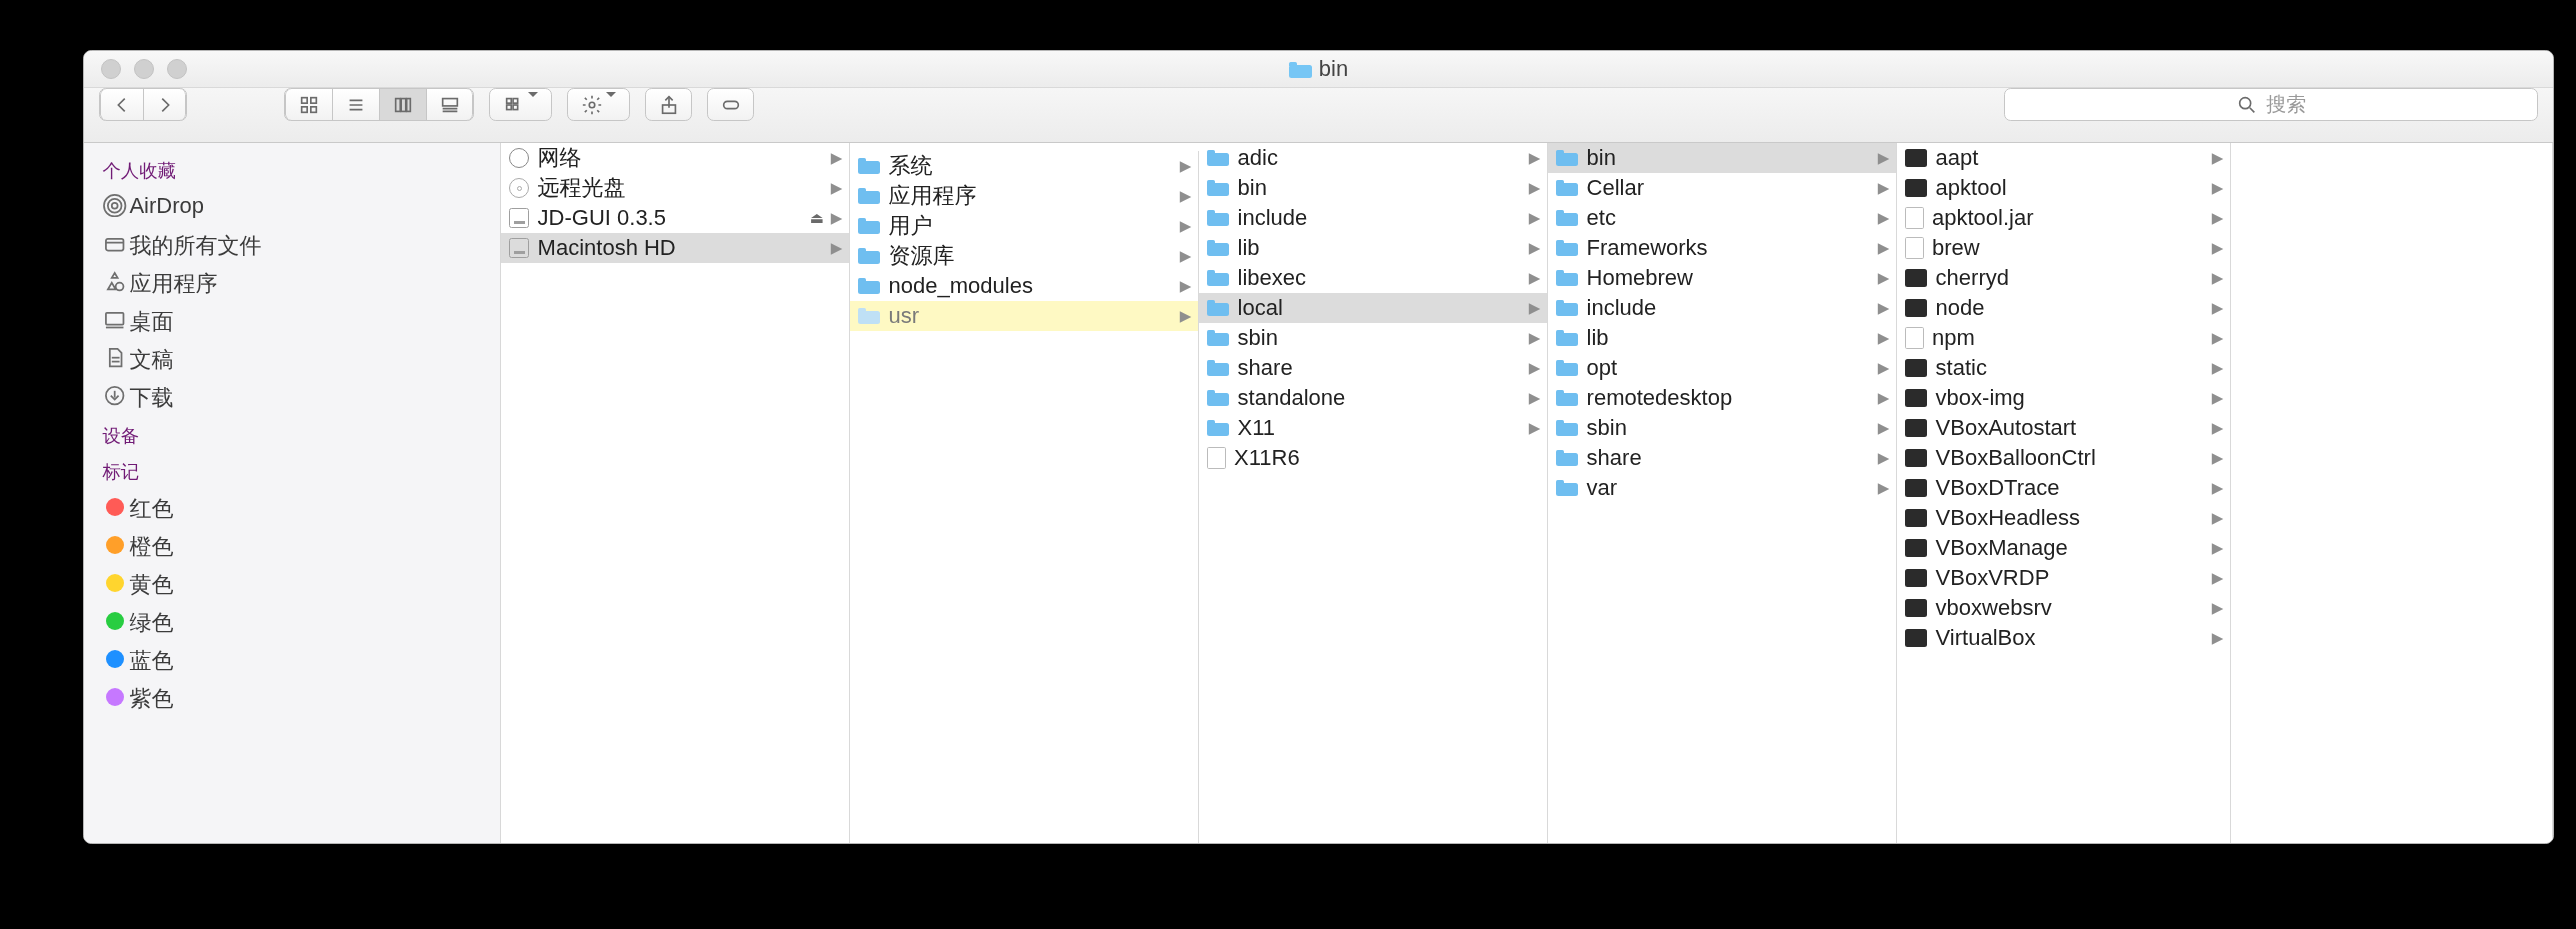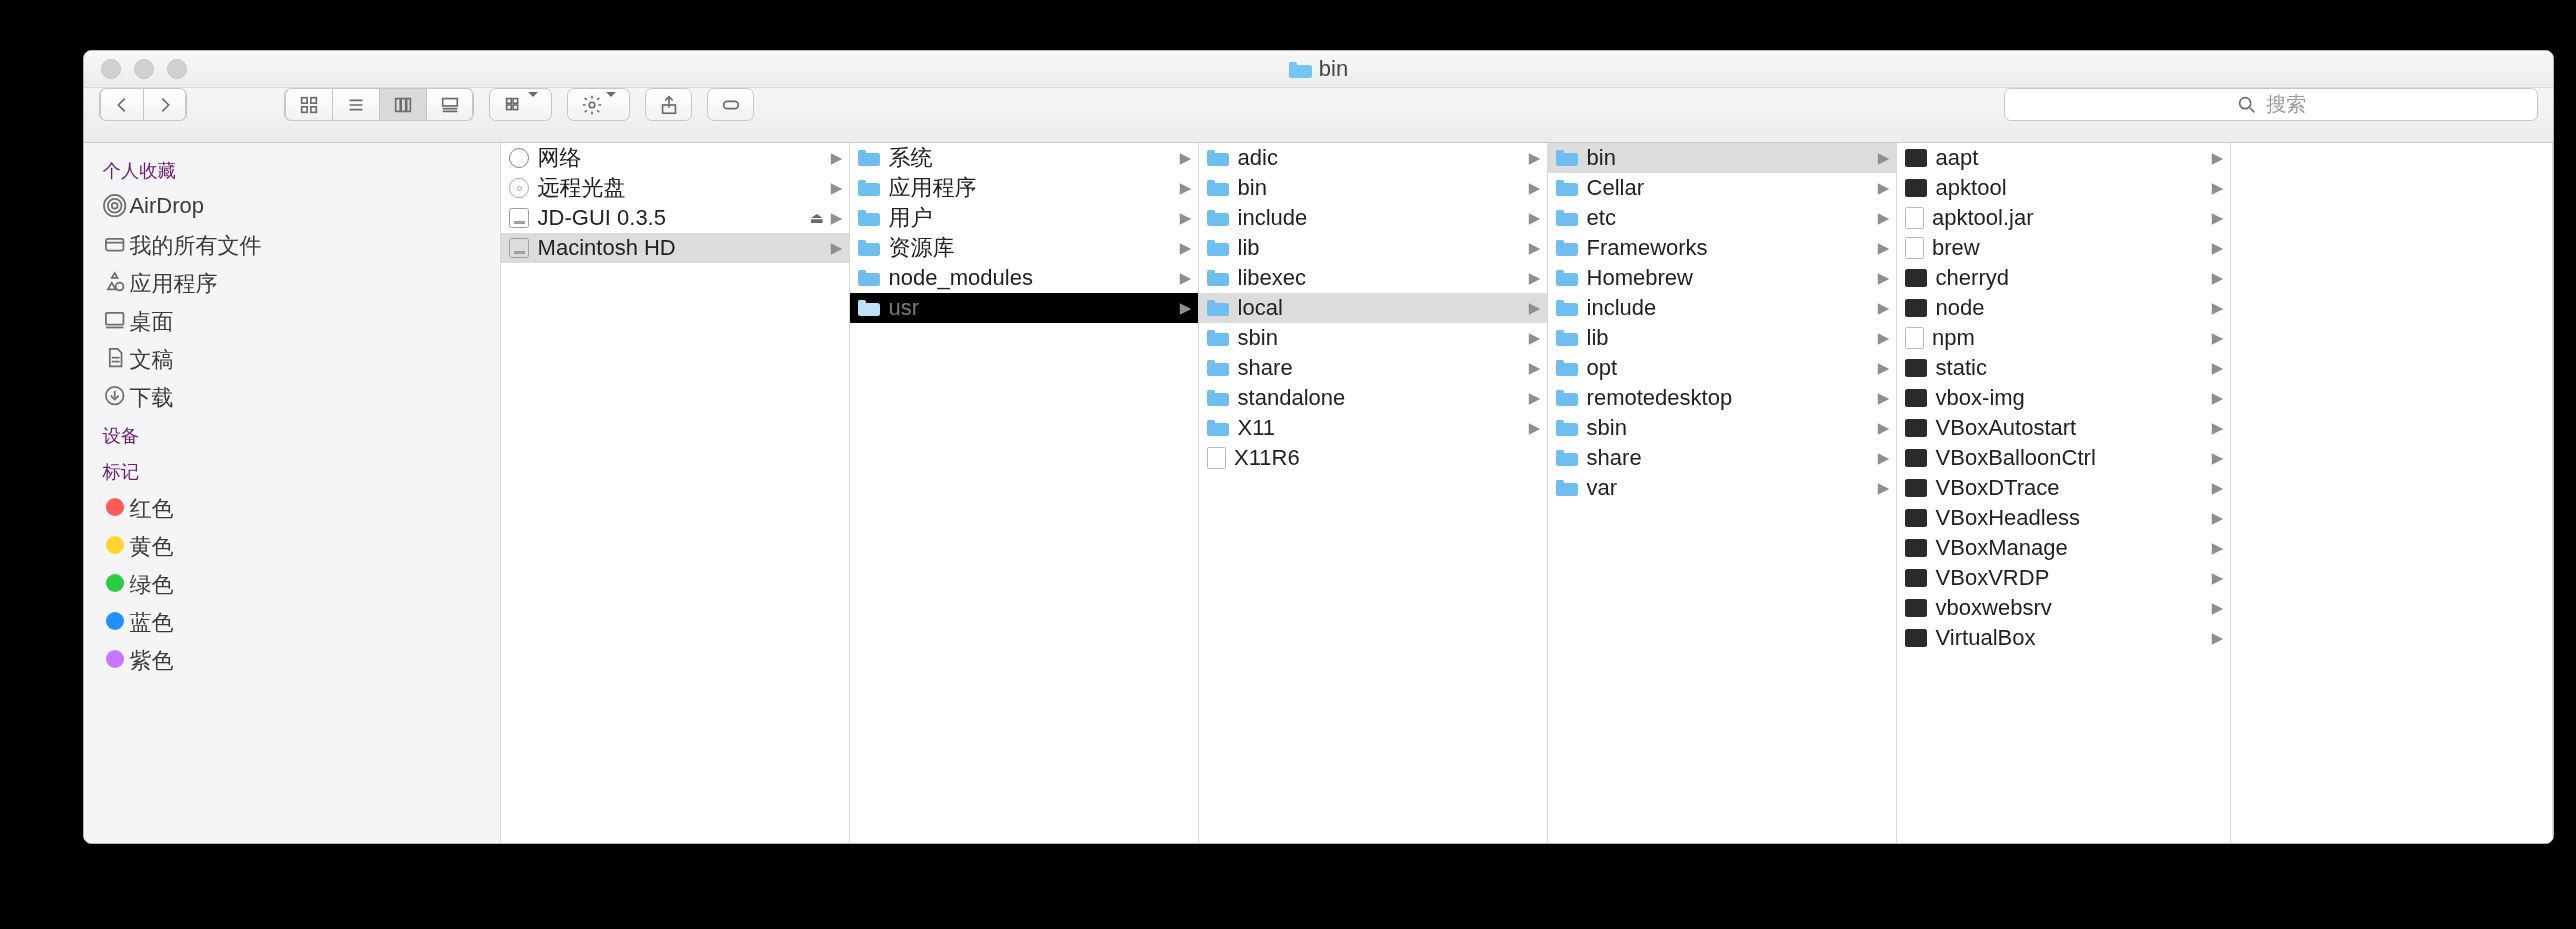--- a/index.html
+++ b/index.html
@@ -97,36 +97,36 @@
   .col { border-right:0.8px solid #d9d9d9; overflow-y:auto; font-size:22px; color:#222; }
   .row {
     display:flex; align-items:center; gap:8.3px;
     padding:0 8.3px; height:30px; position:relative; white-space:nowrap;
   }
   .row .chevr{
     position:absolute; right:6.7px; top:50%; transform:translateY(-50%);
     color:#8f8f8f; font-size:15px;
   }
   .row.selected{ background:#dcdcdc; }
-  .row.selected.dim{ background:#000000; color:#7a7a7a; }
+  .row.selected.dim{ background:#fef9c3; color:#7a7a7a; }
   .ficon{ width:22px; height:18.4px; position:relative; flex:none; }
   .ficon.folder::before{content:"";position:absolute;left:0;top:1.7px;width:7.5px;height:4.2px;background:#6fbef0;border-radius:1.7px 1.7px 0 0;}
   .ficon.folder::after{content:"";position:absolute;left:0;top:4.2px;width:22px;height:13.3px;background:#6fbef0;border-radius:2.5px;}
   .ficon.folder.dim::before{background:#bfe0f5;}
   .ficon.folder.dim::after{background:#bfe0f5;}
   .ficon.exec{ background:#2b2b2b; border-radius:2.5px; height:18.4px; width:22px; }
   .ficon.disk{width:20px;height:20px;border:1.7px solid #9f9f9f;border-radius:2.5px;}
   .ficon.disk::after{content:"";position:absolute;left:3.3px;top:11.7px;width:11.7px;height:3.3px;background:#9f9f9f;}
   .ficon.doc{width:18.4px;height:22px;background:#fff;border:0.8px solid #bbb;border-radius:1.7px;}
   .ficon.globe{width:20px;height:20px;border:1.7px solid #888;border-radius:50%;}
   .ficon.cd{width:20px;height:20px;border:1.7px solid #aaa;border-radius:50%;}
   .ficon.cd::after{content:"";position:absolute;left:6.7px;top:6.7px;width:3.3px;height:3.3px;border:1.7px solid #aaa;border-radius:50%;}
   .eject{ margin-left:auto; margin-right:16.7px; font-size:15px; color:#6a6a6a;}
 
-  .col0{width:349px;} .col1{width:349px;} .col2{width:349px;} .col3{width:349px;} .col4{width:334px;} .col5{flex:1;}
+  .col0{width:349px;} .col1{width:349px;margin-top:8px;} .col2{width:349px;} .col3{width:349px;} .col4{width:334px;} .col5{flex:1;}
 </style>
 </head>
 <body>
 <div class="stage">
 
 <div class="finder">
 
   <div class="titlebar">
     <div class="traffic">
       <div class="tl"></div>
@@ -296,20 +296,26 @@
       <div class="sb-head">标记</div>
       <div id="sb-tags">
             <div class="sb-item">
               <span class="sb-icon">
                 <span class="tagdot" style="background:#ff5b56"></span>
               </span>
               <span>红色</span>
             </div>
             <div class="sb-item">
               <span class="sb-icon">
+                <span class="tagdot" style="background:#ff9f29"></span>
+              </span>
+              <span>橙色</span>
+            </div>
+            <div class="sb-item">
+              <span class="sb-icon">
                 <span class="tagdot" style="background:#ffd52e"></span>
               </span>
               <span>黄色</span>
             </div>
             <div class="sb-item">
               <span class="sb-icon">
                 <span class="tagdot" style="background:#28cd41"></span>
               </span>
               <span>绿色</span>
             </div>

